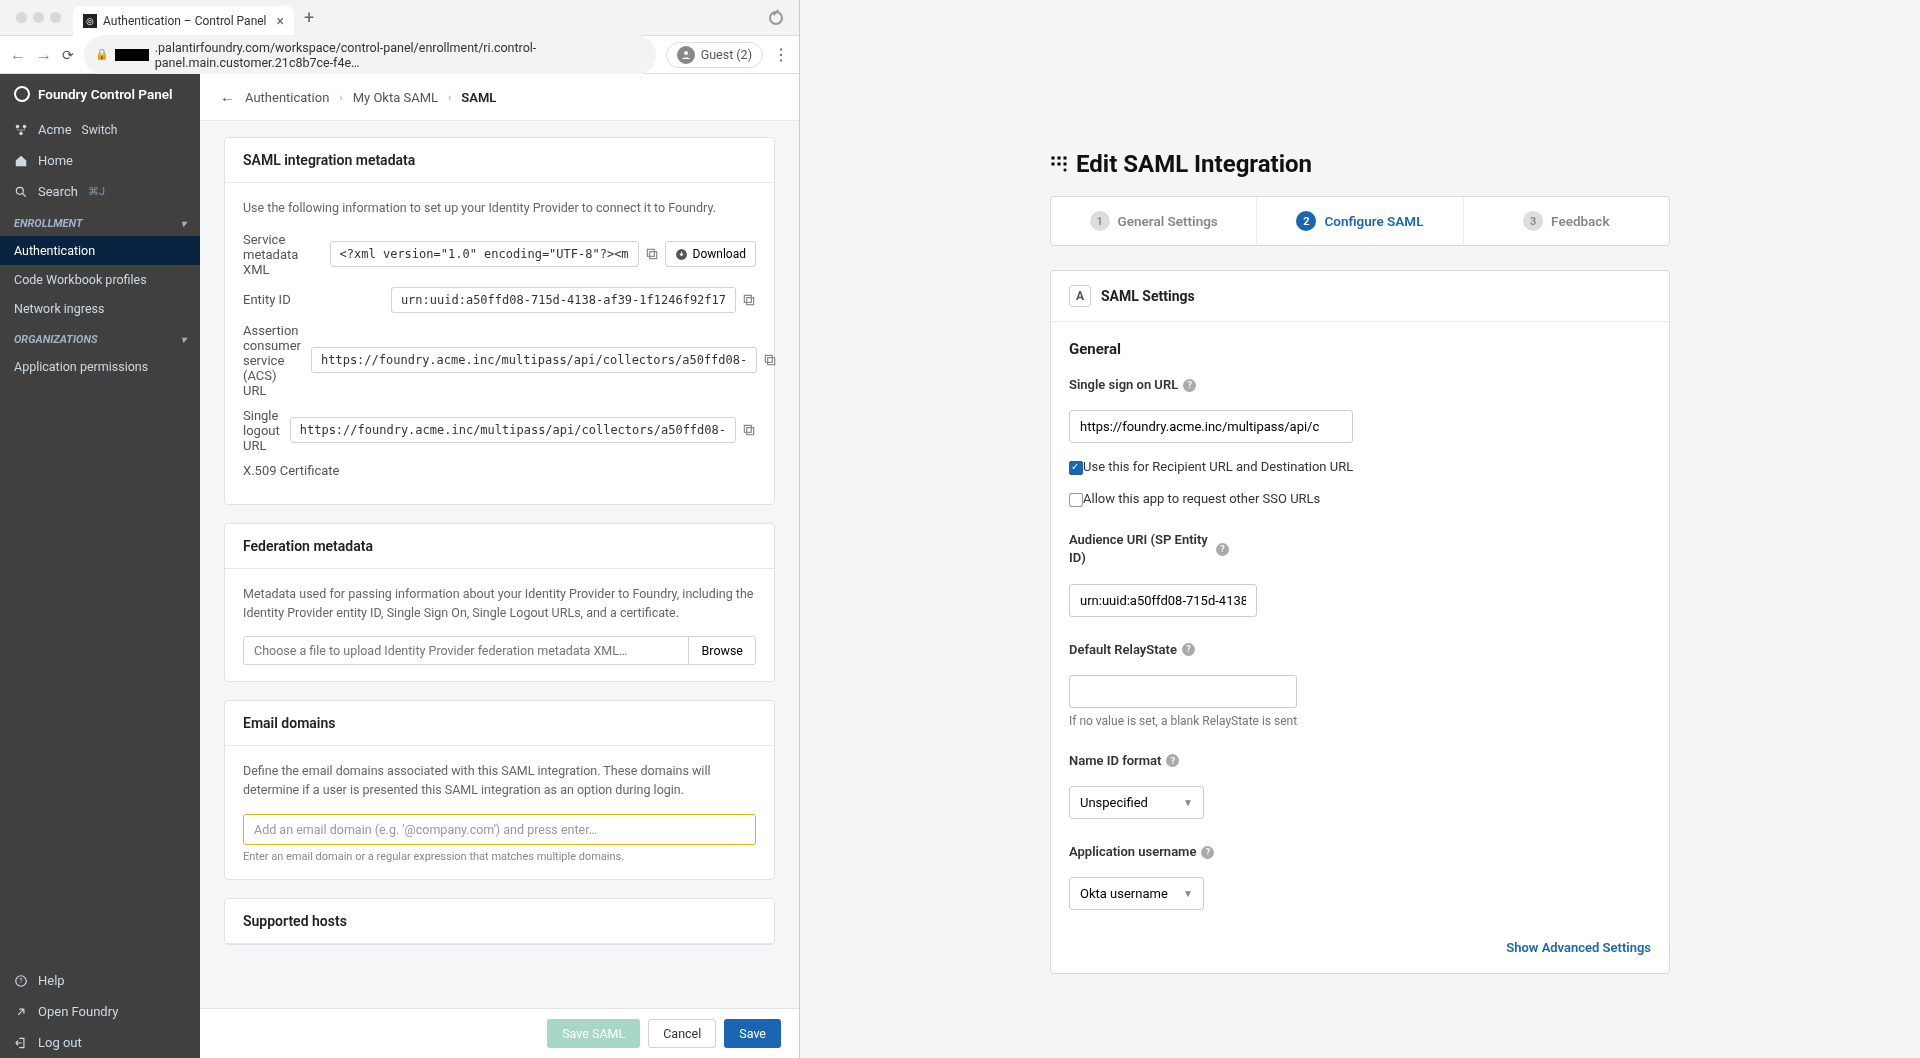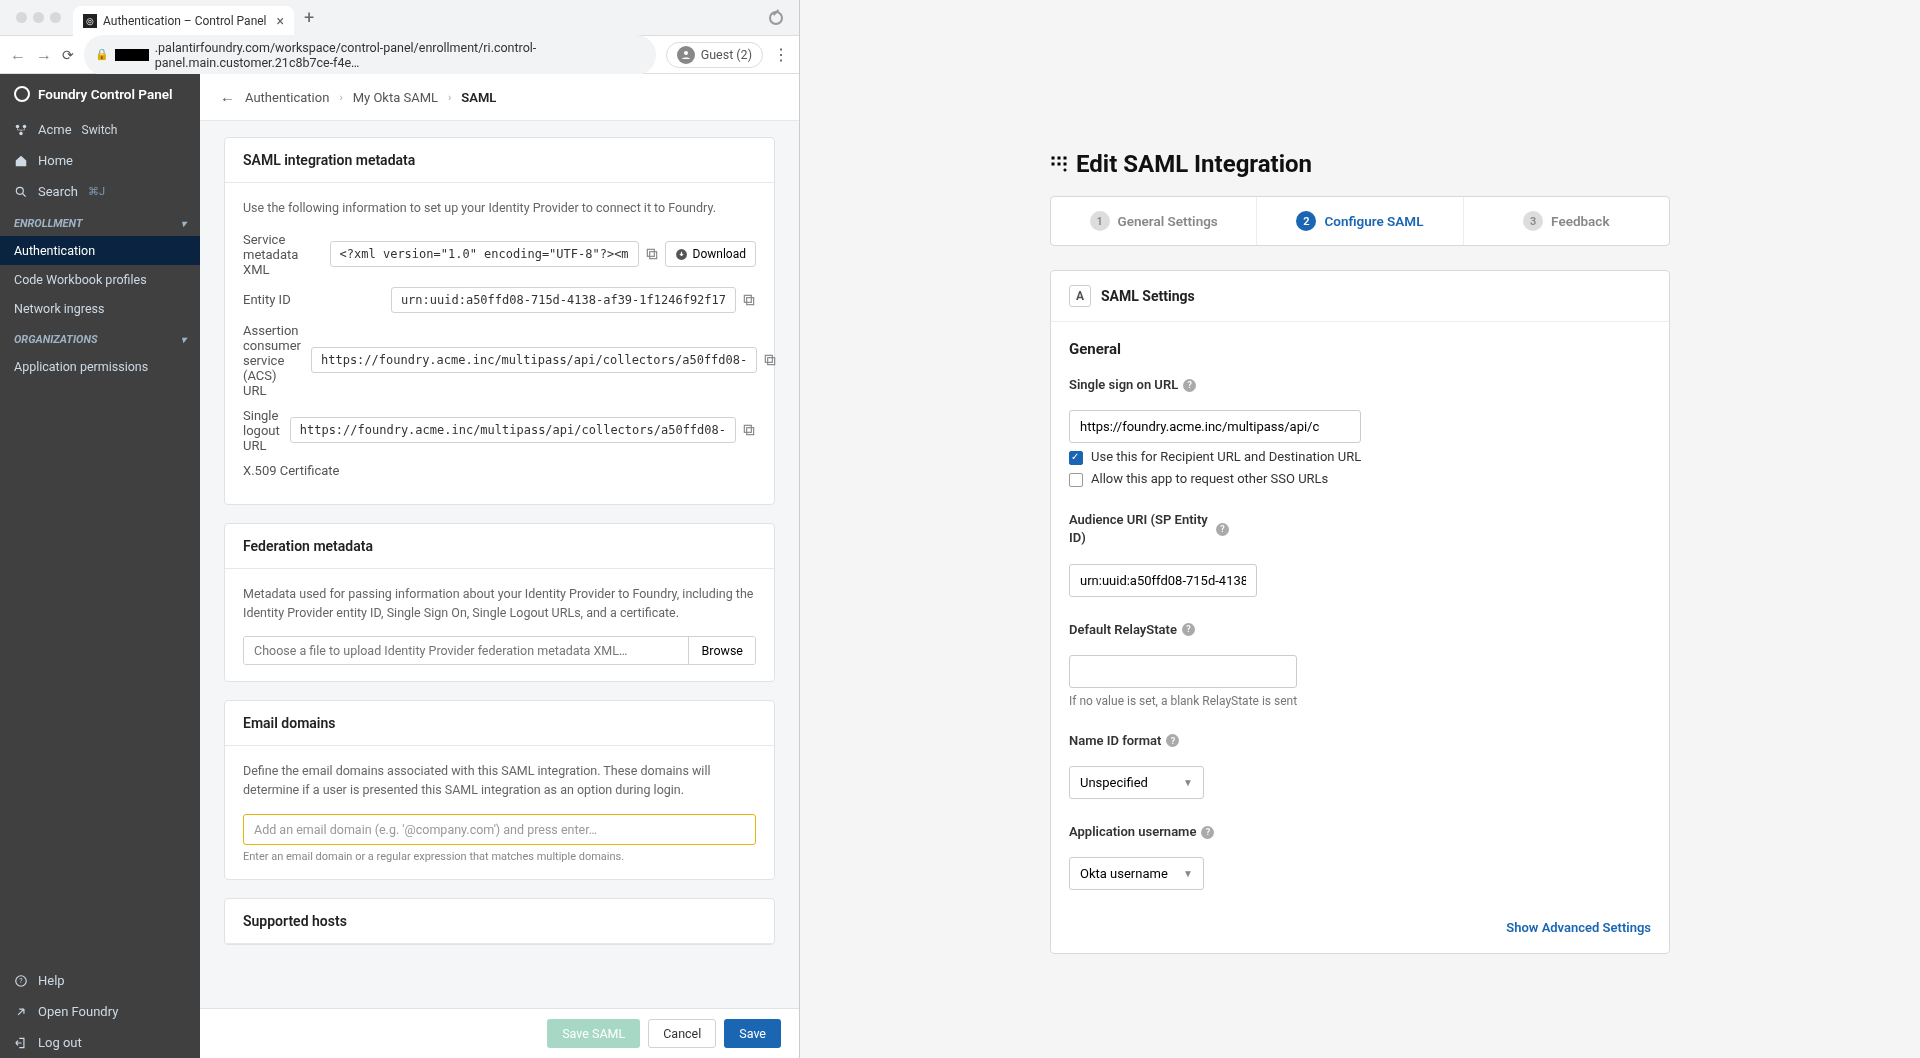--- a/index.html
+++ b/index.html
@@ -95,21 +95,21 @@
 .okta-badge { width:22px; height:22px; border:1px solid #ccc; border-radius:3px; display:flex; align-items:center; justify-content:center; font-size:12px; font-weight:700; color:#555;}
 .okta-card-title { font-size:14px; font-weight:700; color:#222;}
 .okta-card-body { padding: 18px;}
 .okta-subhead { font-size:15px; font-weight:700; color:#222; margin-bottom:18px;}
 .okta-row { display:flex; align-items:flex-start; margin-bottom:24px; gap:16px;flex-direction:column;}
 .okta-label { width: 160px; font-size:13px; font-weight:600; color:#333; display:flex; align-items:center; gap:5px; line-height:1.4;}
 .help-ico { width:13px; height:13px; border-radius:50%; background:#aaa; color:#fff; display:inline-flex; align-items:center; justify-content:center; font-size:9px; flex-shrink:0;}
 .okta-field { flex:1; }
 .okta-input { width:100%; border:1px solid #ccc; border-radius:3px; padding:8px 10px; font-size:13px;}
 .okta-select { width:135px; border:1px solid #ccc; border-radius:3px; padding:8px 10px; font-size:13px; display:flex; justify-content:space-between; align-items:center; background:#fff;}
-.okta-check-row { display:flex; align-items:flex-start; gap:8px; margin-top:6px; font-size:13px; color:#333;}
+.okta-check-row { display:flex; align-items:flex-start; margin-top:16px; font-size:13px; color:#333;}
 .okta-check { width:14px; height:14px; border:1px solid #999; border-radius:2px; margin-top:2px; flex-shrink:0; position:relative;}
 .okta-check.checked { background:#1a66b3; border-color:#1a66b3;}
 .okta-check.checked::after { content:"✓"; color:#fff; font-size:10px; position:absolute; top:-1px; left:1px;}
 .okta-helper { font-size:12px; color:#777; margin-top:6px; text-align:right;}
 .okta-link { text-align:right; color:#1a66b3; font-size:13px; font-weight:600; cursor:pointer; padding-top:6px;}
 .chev-sm { font-size:10px; color:#888;}
 
 </style>
 </head>
 <body>

